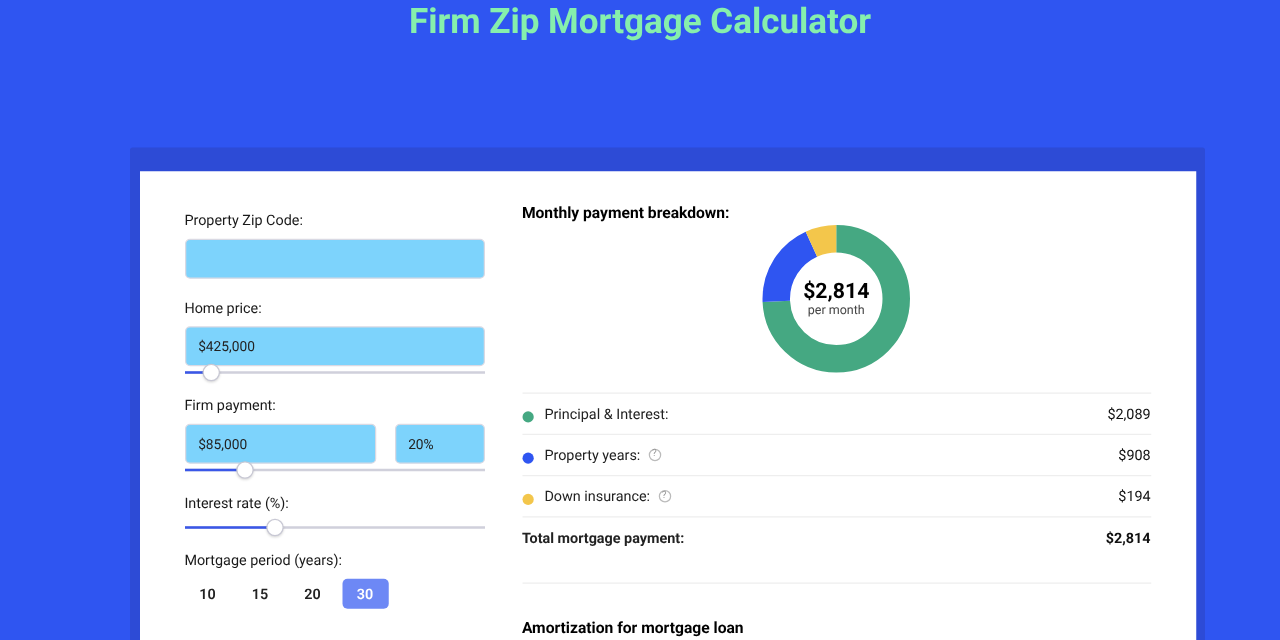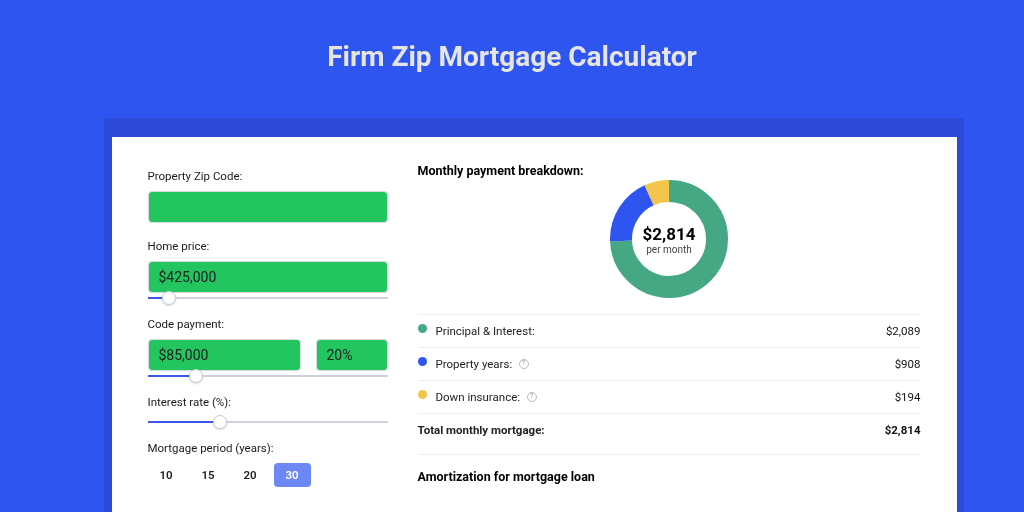--- a/index.html
+++ b/index.html
@@ -1,49 +1,49 @@
 <!DOCTYPE html>
 <html><head>
 <meta charset="utf-8">
 <style>
   *{box-sizing:border-box;margin:0;padding:0;font-family:-apple-system,BlinkMacSystemFont,"Segoe UI",Roboto,Arial,sans-serif}
   body{width:1024px;height:512px;overflow:hidden;background:#2f55f1}
   .page{width:1024px;height:512px;position:relative}
-  .title{color:#e5e5e5;font-size:28px;font-weight:700;text-align:center;padding-top:40px;padding-bottom:24px}
+  .title{color:#86efac;font-size:28px;font-weight:700;text-align:center;padding-bottom:24px}
   .frame{position:absolute;left:104px;top:118px;width:860px;height:450px;background:#2d4bd6;padding-top:19px;border-radius:2px}
   .panel{background:#fff;margin:0 auto;width:845px;height:430px;padding:26px 36px 20px 36px;display:flex;gap:30px}
   .left{width:240px;flex:0 0 240px}
   .right{flex:1}
   .field-lbl{font-size:11.5px;color:#1a1a1a;margin-bottom:8px;margin-top:6px}
-  .txt-inp{width:100%;height:32px;border:1px solid #d9d9e3;border-radius:4px;padding:0 10px;font-size:14px;color:#222;background:#22c55e}
+  .txt-inp{width:100%;height:32px;border:1px solid #d9d9e3;border-radius:4px;padding:0 10px;font-size:11px;color:#222;background:#7dd3fc}
   .slider-wrap{position:relative;height:14px;margin-top:-2px}
   .slider-track{position:absolute;left:0;right:0;top:6px;height:2px;background:#d0d0db}
   .slider-fill{position:absolute;left:0;top:6px;height:2px;background:#3a57e8}
   .slider-thumb{position:absolute;top:0;width:14px;height:14px;background:#fff;border:1px solid #c8c8d4;border-radius:50%;box-shadow:0 1px 2px rgba(0,0,0,.15)}
   .row{display:flex;gap:15px}
   .row .txt-inp:first-child{flex:1}
   .row .pct{width:72px}
   .periods{display:flex;gap:5px;margin-top:2px}
   .period-btn{width:37px;height:24px;font-size:11.5px;font-weight:600;border:none;background:transparent;border-radius:4px;cursor:pointer;color:#222}
   .period-btn.sel{background:#6d88f5;color:#fff}
   .r-title{font-size:12.5px;font-weight:700;margin-bottom:0}
   .donut-wrap{display:flex;justify-content:center;margin-bottom:14px}
   .donut{position:relative;width:122px;height:122px}
   .donut-center{position:absolute;left:50%;top:50%;transform:translate(-50%,-50%);text-align:center}
   .donut-amt{font-size:17px;font-weight:700}
   .donut-sub{font-size:10px;color:#444}
   .legend{border-top:1px solid #eee}
-  .lg-row{display:flex;align-items:flex-start;padding:9px 0;border-bottom:1px solid #eee;font-size:11.5px}
+  .lg-row{display:flex;align-items:flex-end;padding:9px 0;border-bottom:1px solid #eee;font-size:11.5px}
   .dot{width:9px;height:9px;border-radius:50%;margin-right:9px;flex:0 0 9px}
   .lg-label{flex:1;color:#222}
   .lg-val{font-weight:400;color:#111}
   .lg-total .lg-label,.lg-total .lg-val{font-weight:700}
   .info-ic{display:inline-block;width:10px;height:10px;border:1px solid #bbb;border-radius:50%;margin-left:4px;position:relative;top:1px}
   .info-ic::after{content:"?";position:absolute;left:1.5px;top:-2px;font-size:8px;color:#999}
-  .amort{margin-top:8px;border-top:1px solid #eee;padding-top:14px}
+  .amort{margin-top:20px;border-top:1px solid #eee;padding-top:28px}
   .amort h3{font-size:12.5px;font-weight:700;margin-bottom:10px}
 </style>
 </head>
 <body>
 
 <div class="page">
   <div class="title">Firm Zip Mortgage Calculator</div>
 
   <div class="frame">
     <div class="panel">
@@ -54,21 +54,21 @@
         <input class="txt-inp" value="" style="">
 
         <div class="field-lbl" style="margin-top:16px">Home price:</div>
         <input class="txt-inp" value="$425,000" style="">
         <div class="slider-wrap">
           <div class="slider-track"></div>
             <div class="slider-fill" style="width:9%"></div>
           <div class="slider-thumb" style="left:calc(9% - 7px)"></div>
         </div>
 
-        <div class="field-lbl" style="margin-top:12px">Code payment:</div>
+        <div class="field-lbl" style="margin-top:12px">Firm payment:</div>
         <div class="row">
           <input class="txt-inp" value="$85,000" style="">
           <input class="txt-inp pct" value="20%" style="">
         </div>
         <div class="slider-wrap">
           <div class="slider-track"></div>
             <div class="slider-fill" style="width:20%"></div>
           <div class="slider-thumb" style="left:calc(20% - 7px)"></div>
         </div>
 
@@ -123,21 +123,21 @@
           </div>
           <div class="lg-row">
             <span class="dot" style="background:#f3c64b"></span>
             <span class="lg-label">
               <span>Down insurance:</span>
               <span class="info-ic"></span>
             </span>
             <span class="lg-val">$194</span>
           </div>
           <div class="lg-row lg-total" style="border-bottom:none">
-            <span class="lg-label" style="margin-left:0">Total monthly mortgage:</span>
+            <span class="lg-label" style="margin-left:0">Total mortgage payment:</span>
             <span class="lg-val">$2,814</span>
           </div>
         </div>
 
         <div class="amort">
           <h3>Amortization for mortgage loan</h3>
 
         </div>
       </div>
 

